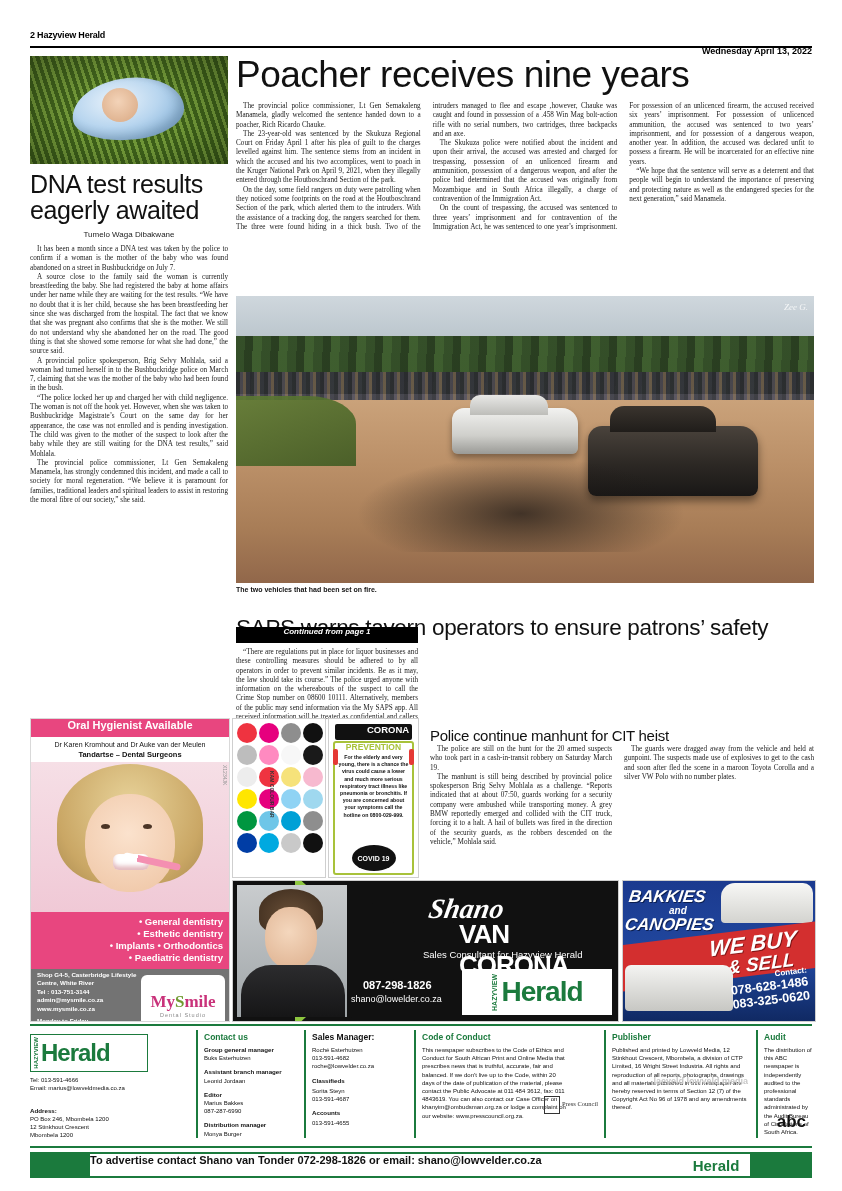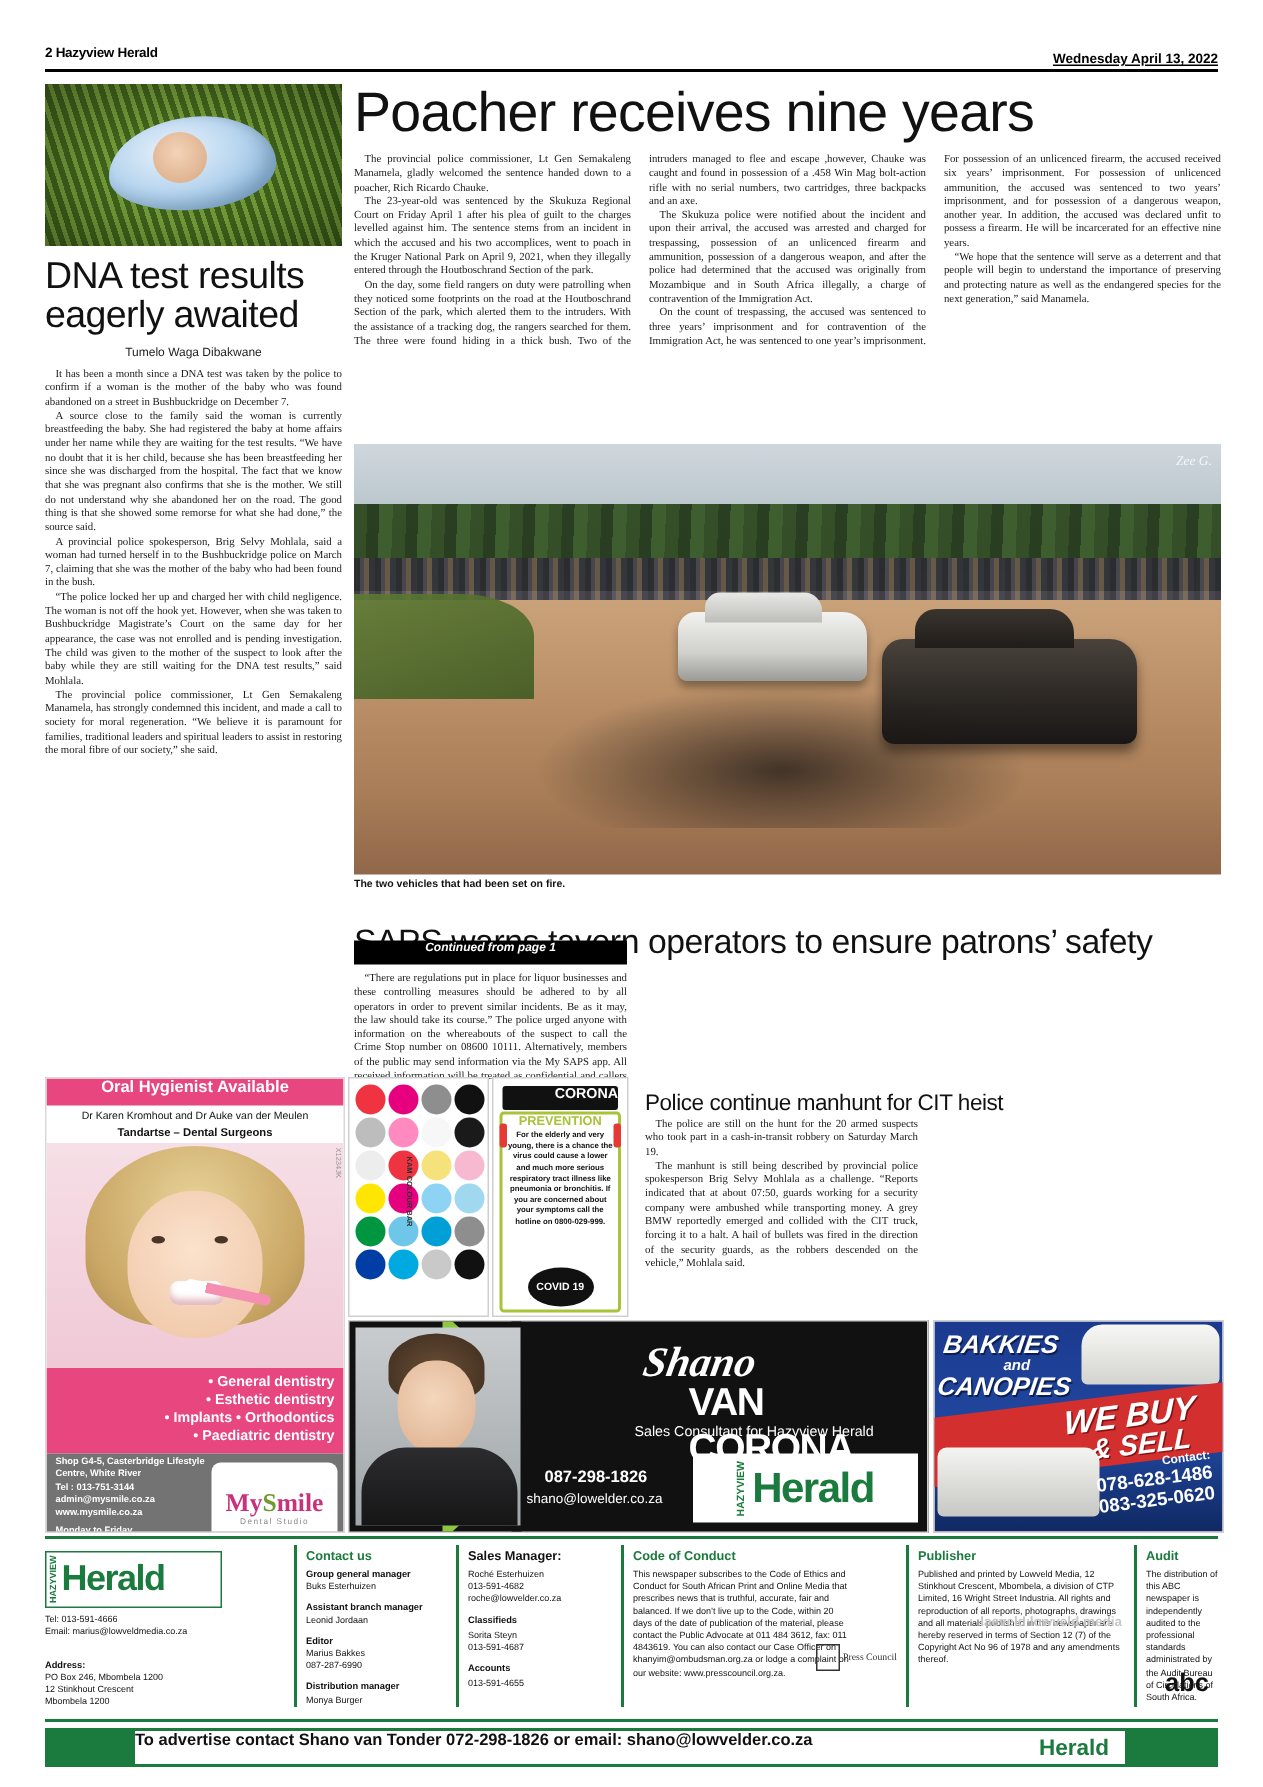--- a/index.html
+++ b/index.html
@@ -6,21 +6,21 @@
   html,body{margin:0;padding:0;background:#ffffff;}
   body{width:842px;height:1191px;position:relative;overflow:hidden;
        font-family:"Liberation Serif",serif;color:#000;}
   .page{position:absolute;left:0;top:0;width:842px;height:1191px;background:#fff;}
 
   
   .topbar{position:absolute;left:30px;top:30px;width:782px;height:22px;}
   .topbar .left{position:absolute;left:0;top:0;font:bold 9px "Liberation Sans",sans-serif;letter-spacing:-.2px;}
   .topbar .mid{position:absolute;left:0;top:0;width:782px;text-align:center;
                font:bold 12px "Liberation Sans",sans-serif;color:#43a047;letter-spacing:.5px;}
-  .topbar .right{position:absolute;right:0;top:4px;font:bold 9px "Liberation Sans",sans-serif;text-decoration:underline;}
+  .topbar .right{position:absolute;right:0;top:16px;font:bold 9px "Liberation Sans",sans-serif;}
   .topbar .rule{position:absolute;left:0;top:16px;width:782px;height:2px;background:#000;}
 
   
   .hl{font-family:"Liberation Sans",sans-serif;font-weight:400;color:#111;line-height:1.02;}
   .body-col{font-family:"Liberation Serif",serif;font-size:7.2px;line-height:9.3px;text-align:justify;color:#1a1a1a;}
   .body-col p{margin:0;text-indent:7px;}
   .byline{font-family:"Liberation Sans",sans-serif;font-size:8px;text-align:center;color:#222;}
 
   
   .leftcol{position:absolute;left:30px;top:56px;width:198px;}
@@ -124,22 +124,22 @@
 
   
   .ad-cmyk{position:absolute;left:232px;top:718px;width:92px;height:158px;border:1px solid #cfcfcf;background:#fff;}
   .ad-cmyk .dots{position:absolute;left:4px;top:4px;display:grid;grid-template-columns:repeat(4,20px);gap:2px;}
   .ad-cmyk .dots i{display:block;width:20px;height:20px;border-radius:50%;}
   .ad-cmyk .vt{position:absolute;left:36px;top:52px;writing-mode:vertical-rl;
      font:bold 5px "Liberation Sans",sans-serif;color:#333;}
 
   .ad-corona{position:absolute;left:328px;top:718px;width:89px;height:158px;border:1px solid #cfcfcf;background:#fff;}
   .ad-corona .bar{margin:5px 6px 0;height:16px;background:#111;border-radius:2px;}
-  .ad-corona .bar span{display:block;line-height:16px;text-align:right;
-     font:bold 9.5px "Liberation Sans",sans-serif;color:#fff;}
+  .ad-corona .bar span{display:block;line-height:16px;text-align:left;
+     font:bold 9.5px "Liberation Sans",sans-serif;color:#fff;padding-left:32px;}
   .ad-corona .prev{text-align:center;font:bold 8.5px "Liberation Sans",sans-serif;color:#a8c23a;margin-top:2px;}
   .ad-corona .txt{margin:2px 9px 0;text-align:center;
      font:bold 5.2px "Liberation Sans",sans-serif;color:#111;line-height:7.2px;}
   .ad-corona .bang{position:absolute;top:30px;width:5px;height:16px;background:#e53935;border-radius:2px;}
   .ad-corona .bang.l{left:4px;} .ad-corona .bang.r{right:4px;}
   .ad-corona .covid{position:absolute;left:50%;bottom:6px;transform:translateX(-50%);
      width:44px;height:26px;background:#111;border-radius:50%;
      display:flex;align-items:center;justify-content:center;}
   .ad-corona .covid span{font:bold 7px "Liberation Sans",sans-serif;color:#fff;line-height:7px;text-align:center;}
   .ad-corona .frame{position:absolute;left:4px;top:22px;right:4px;bottom:2px;border:2px solid #a8c23a;border-radius:3px;}
@@ -235,21 +235,21 @@
   <div class="leftcol">
     <div class="photo-baby">
       <div class="grass"></div>
       <div class="blanket"></div>
       <div class="face"></div>
       <div class="shadow"></div>
     </div>
     <h2 class="hl h-dna">DNA test results eagerly awaited</h2>
     <div class="byline byline-dna">Tumelo Waga Dibakwane</div>
     <div class="body-col">
-      <p>It has been a month since a DNA test was taken by the police to confirm if a woman is the mother of the baby who was found abandoned on a street in Bushbuckridge on December 7.</p>
+      <p>It has been a month since a DNA test was taken by the police to confirm if a woman is the mother of the baby who was found abandoned on a street in Bushbuckridge on July 7.</p>
       <p>A source close to the family said the woman is currently breastfeeding the baby. She had registered the baby at home affairs under her name while they are waiting for the test results. “We have no doubt that it is her child, because she has been breastfeeding her since she was discharged from the hospital. The fact that we know that she was pregnant also confirms that she is the mother. We still do not understand why she abandoned her on the road. The good thing is that she showed some remorse for what she had done,” the source said.</p>
       <p>A provincial police spokesperson, Brig Selvy Mohlala, said a woman had turned herself in to the Bushbuckridge police on March 7, claiming that she was the mother of the baby who had been found in the bush.</p>
       <p>“The police locked her up and charged her with child negligence. The woman is not off the hook yet. However, when she was taken to Bushbuckridge Magistrate’s Court on the same day for her appearance, the case was not enrolled and is pending investigation. The child was given to the mother of the suspect to look after the baby while they are still waiting for the DNA test results,” said Mohlala.</p>
       <p>The provincial police commissioner, Lt Gen Semakaleng Manamela, has strongly condemned this incident, and made a call to society for moral regeneration. “We believe it is paramount for families, traditional leaders and spiritual leaders to assist in restoring the moral fibre of our society,” she said.</p>
     </div>
   </div>
 
   <div class="mainstory">
     <h1 class="hl h-main">Poacher receives nine years</h1>
   </div>
@@ -282,20 +282,23 @@
     <span>Continued from page 1</span>
   </div>
   <div class="body-col saps-c1">
     <p>“There are regulations put in place for liquor businesses and these controlling measures should be adhered to by all operators in order to prevent similar incidents. Be as it may, the law should take its course.” The police urged anyone with information on the whereabouts of the suspect to call the Crime Stop number on 08600 10111. Alternatively, members of the public may send information via the My SAPS app. All received information will be treated as confidential and callers may opt to remain anonymous.</p>
   </div>
 
   <h2 class="hl h-cit">Police continue manhunt for CIT heist</h2>
   <div class="body-col cit-c1">
     <p>The police are still on the hunt for the 20 armed suspects who took part in a cash-in-transit robbery on Saturday March 19.</p>
     <p>The manhunt is still being described by provincial police spokesperson Brig Selvy Mohlala as a challenge. “Reports indicated that at about 07:50, guards working for a security company were ambushed while transporting money. A grey BMW reportedly emerged and collided with the CIT truck, forcing it to a halt. A hail of bullets was fired in the direction of the security guards, as the robbers descended on the vehicle,” Mohlala said.</p>
+  </div>
+  <div class="body-col cit-c2">
+    <p>The guards were dragged away from the vehicle and held at gunpoint. The suspects made use of explosives to get to the cash and soon after fled the scene in a maroon Toyota Corolla and a silver VW Polo with no number plates.</p>
   </div>
 
   <div class="ad-dental">
     <div class="bar">
       <span>Oral Hygienist Available</span>
     </div>
     <div class="drs">
       <span>Dr Karen Kromhout and Dr Auke van der Meulen</span>
       <b>Tandartse – Dental Surgeons</b>
     </div>

